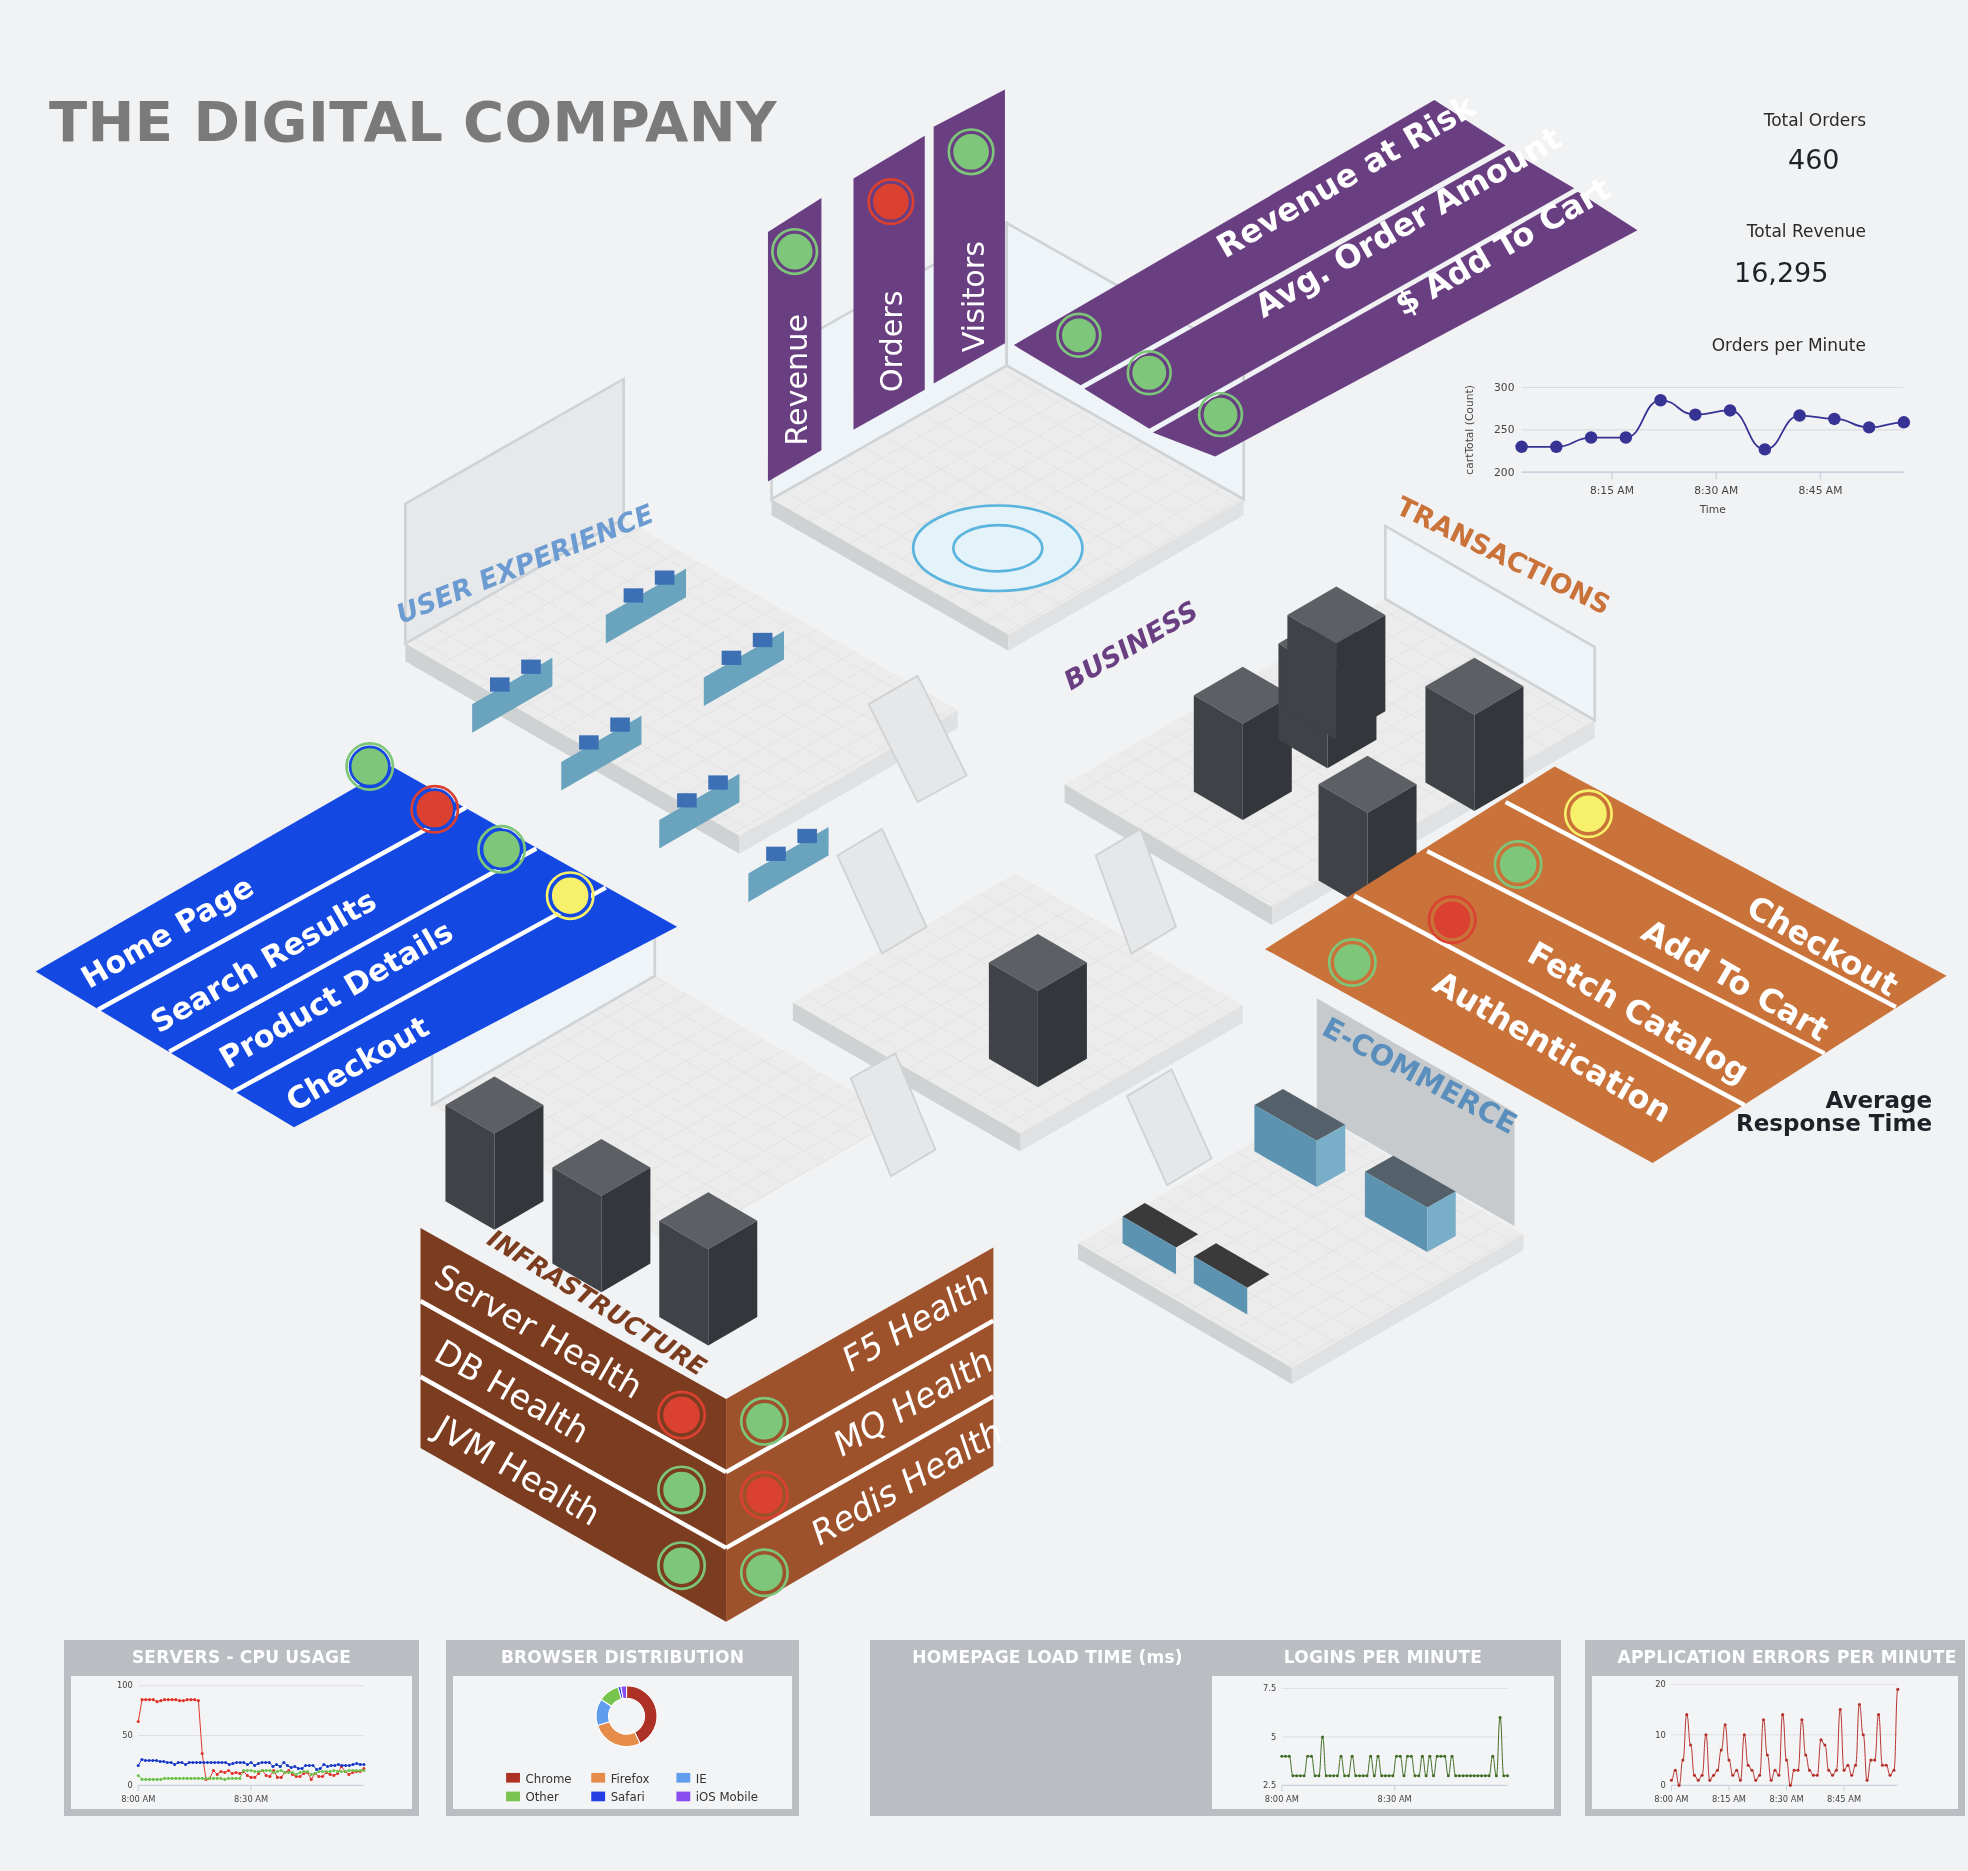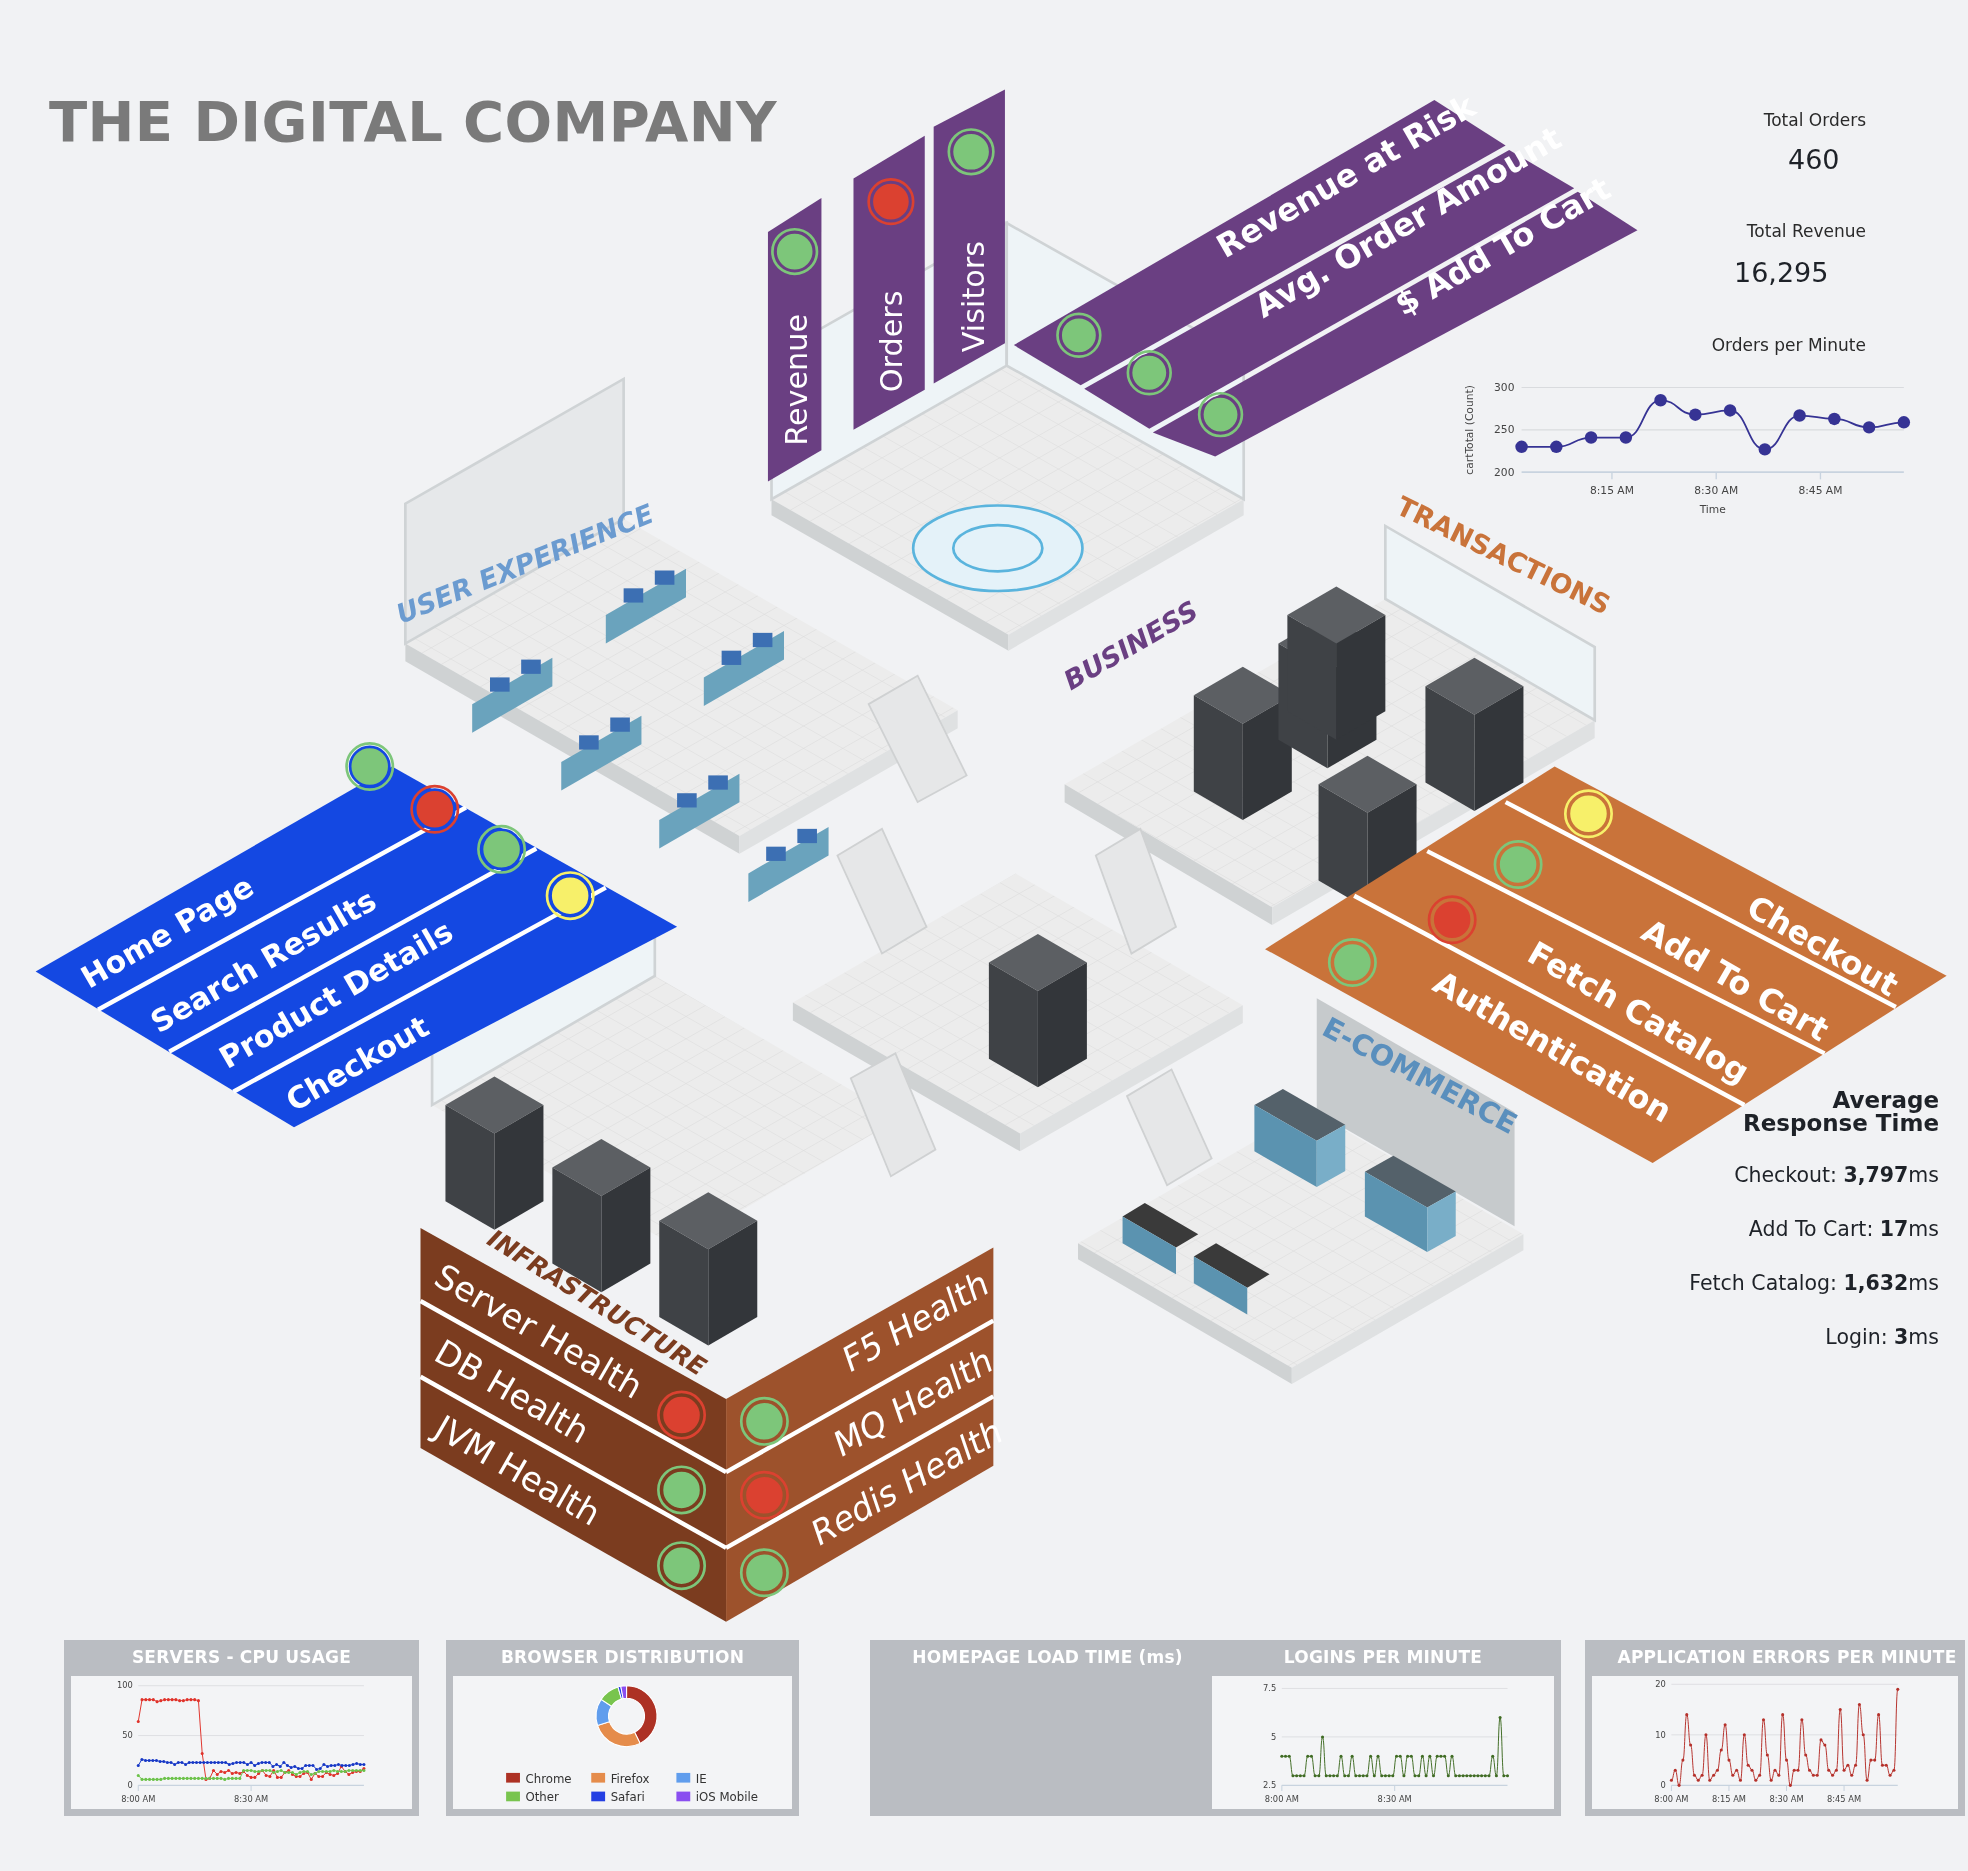--- a/index.html
+++ b/index.html
@@ -9,21 +9,21 @@
   #page-title { left:49px; top:89px; font-size:56px; color:#7a7a7a; letter-spacing:0.4px; font-weight:700; }
   .kpi-label { right:102px; font-size:17px; color:#2a2a2a; text-align:right; }
   .kpi-value { font-size:27px; color:#1e2228; }
   #scene { left:0; top:0; width:1968px; height:1631px; }
   .panel { position:absolute; top:1640px; height:176px; background:#babdc2; }
   .panel-title { height:34px; line-height:34px; text-align:center; color:#fff; font-weight:bold; font-size:17px; letter-spacing:0.2px; }
   .panel-body { position:absolute; left:7.1px; right:7.1px; top:36px; bottom:7.1px; background:#f3f4f6; }
   .panel-body svg { position:absolute; left:0; top:0; width:100%; height:100%; }
   .axis-text { font-size:12px; fill:#444; font-family:"DejaVu Sans", sans-serif; }
   .legend-text { font-size:17px; fill:#333; font-family:"DejaVu Sans", sans-serif; }
-  #resp-block { right:29px; top:1089px; text-align:right; }
+  #resp-block { right:36px; top:1089px; text-align:right; }
   #resp-title { font-size:23px; font-weight:bold; color:#1e2228; line-height:23px; }
   .resp-row { font-size:20.5px; color:#1e2228; margin-top:27px; line-height:27px; }
   .resp-row b { font-weight:bold; }
 </style>
 </head>
 <body>
 
 <div id="page-title" class="abs">THE DIGITAL COMPANY</div>
 
 <div class="abs kpi-label" style="top:110px;">Total Orders</div>
@@ -349,26 +349,20 @@
         </g>
       </g>
   </g>
 </svg>
 
 <div id="resp-block" class="abs">
   <div id="resp-title">
     <div>Average</div>
     <div>Response Time</div>
   </div>
-  <div id="resp-rows">
-      <div class="resp-row"><span>Checkout: </span><b>3,797</b><span>ms</span></div>
-      <div class="resp-row"><span>Add To Cart: </span><b>17</b><span>ms</span></div>
-      <div class="resp-row"><span>Fetch Catalog: </span><b>1,632</b><span>ms</span></div>
-      <div class="resp-row"><span>Login: </span><b>3</b><span>ms</span></div>
-    </div>
 </div>
 
 <div class="panel" style="left:64px; width:355px;">
   <div class="panel-title">SERVERS - CPU USAGE</div>
   <div class="panel-body">
       <svg id="cpu-chart" viewBox="0 0 382 192" width="340" height="171">
         <line x1="42" x2="368" y1="158" y2="158" stroke="#c8d3df" stroke-width="2"></line>
         <text x="34" y="162" text-anchor="end" class="axis-text">0</text>
         <line x1="42" x2="368" y1="86" y2="86" stroke="#d9dbde" stroke-width="1.2"></line>
         <text x="34" y="90" text-anchor="end" class="axis-text">50</text>

